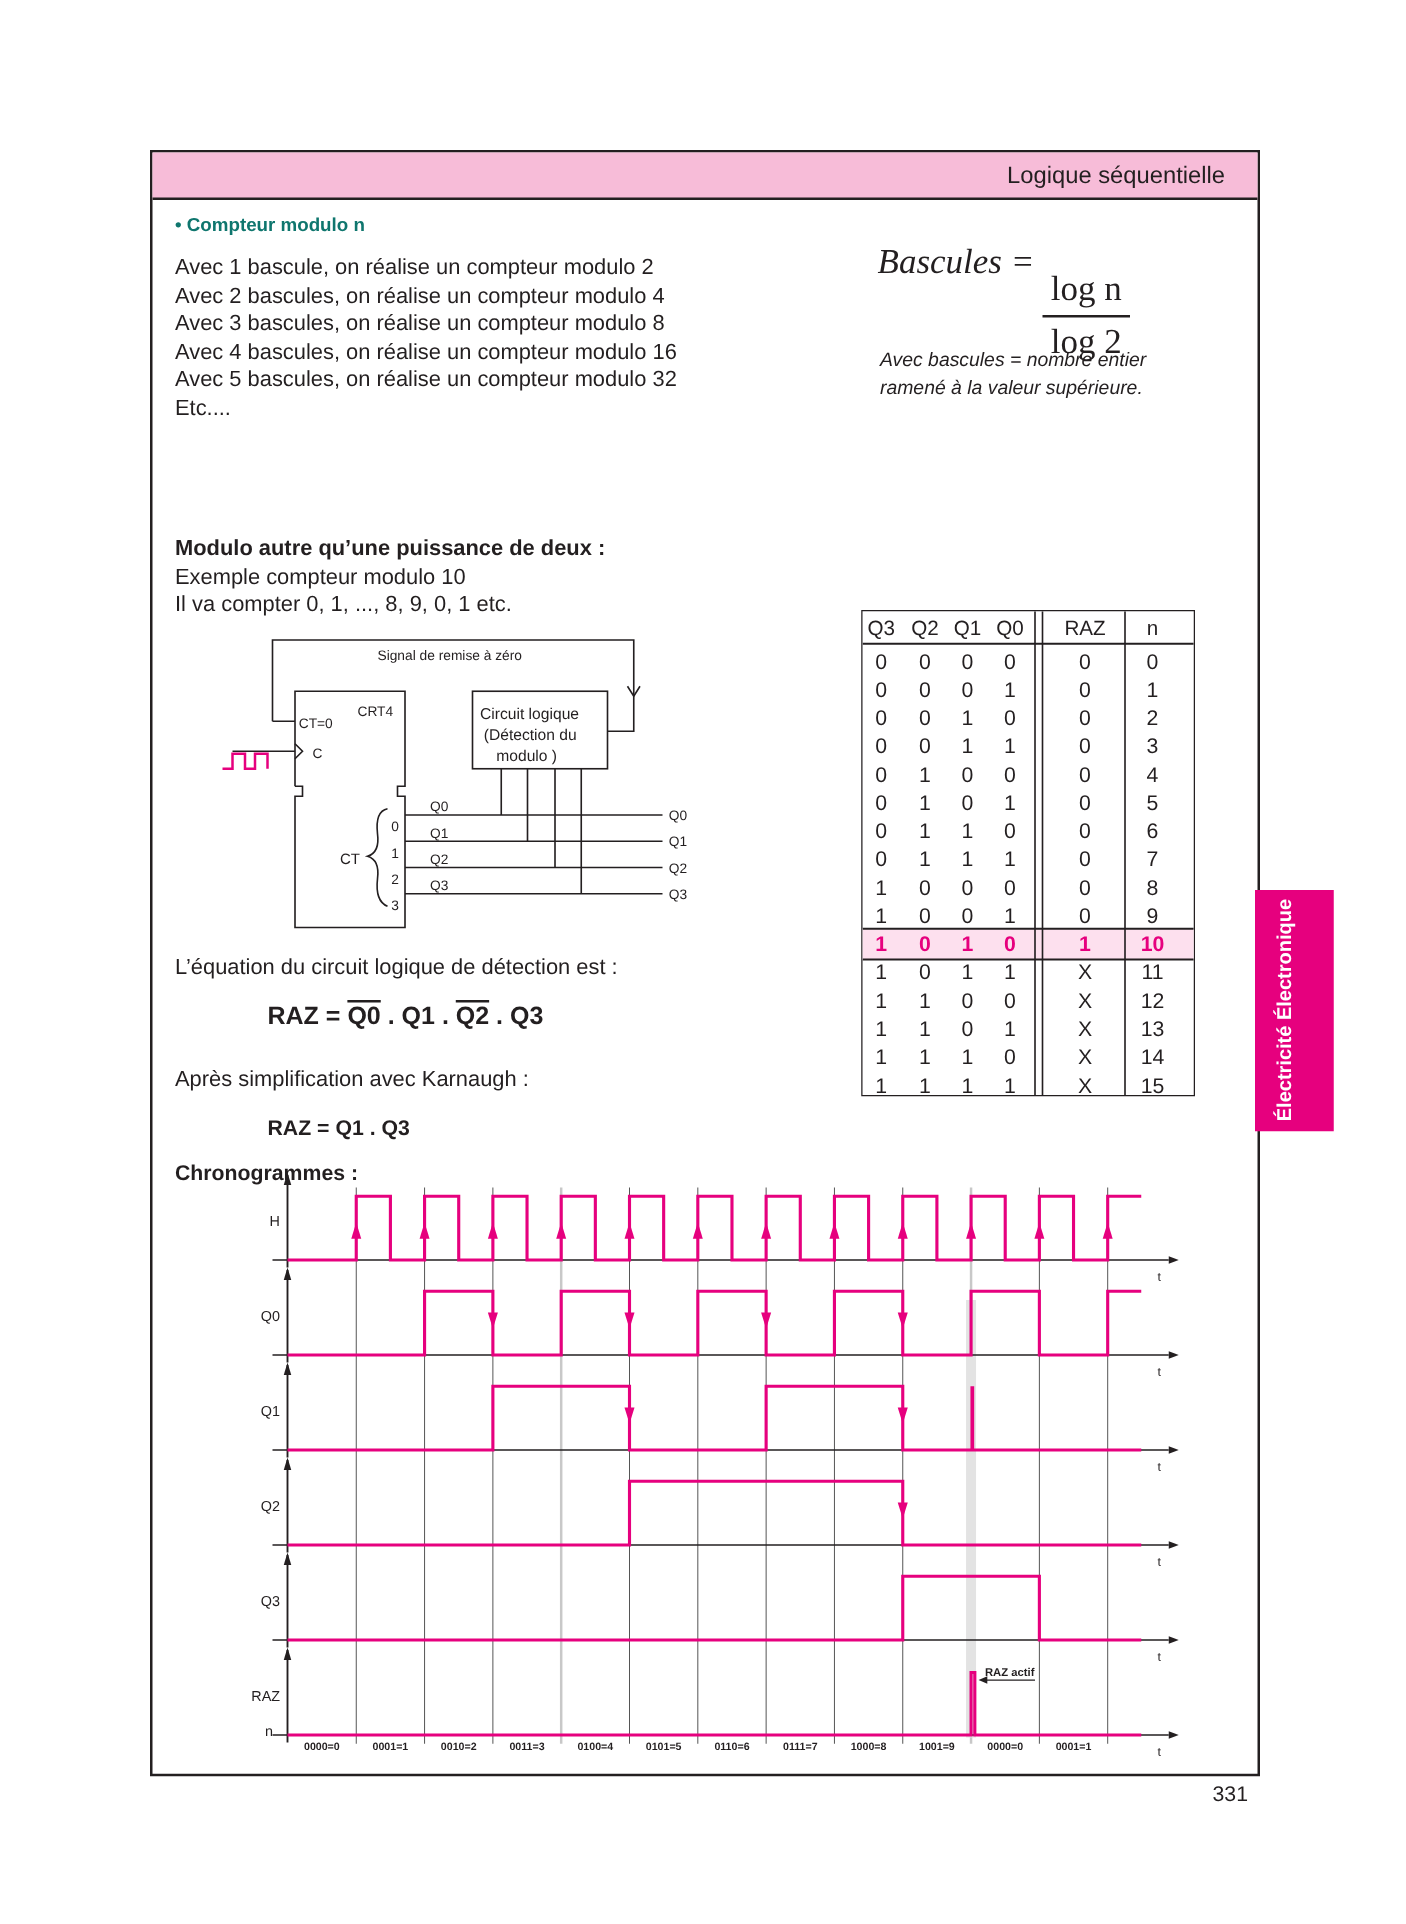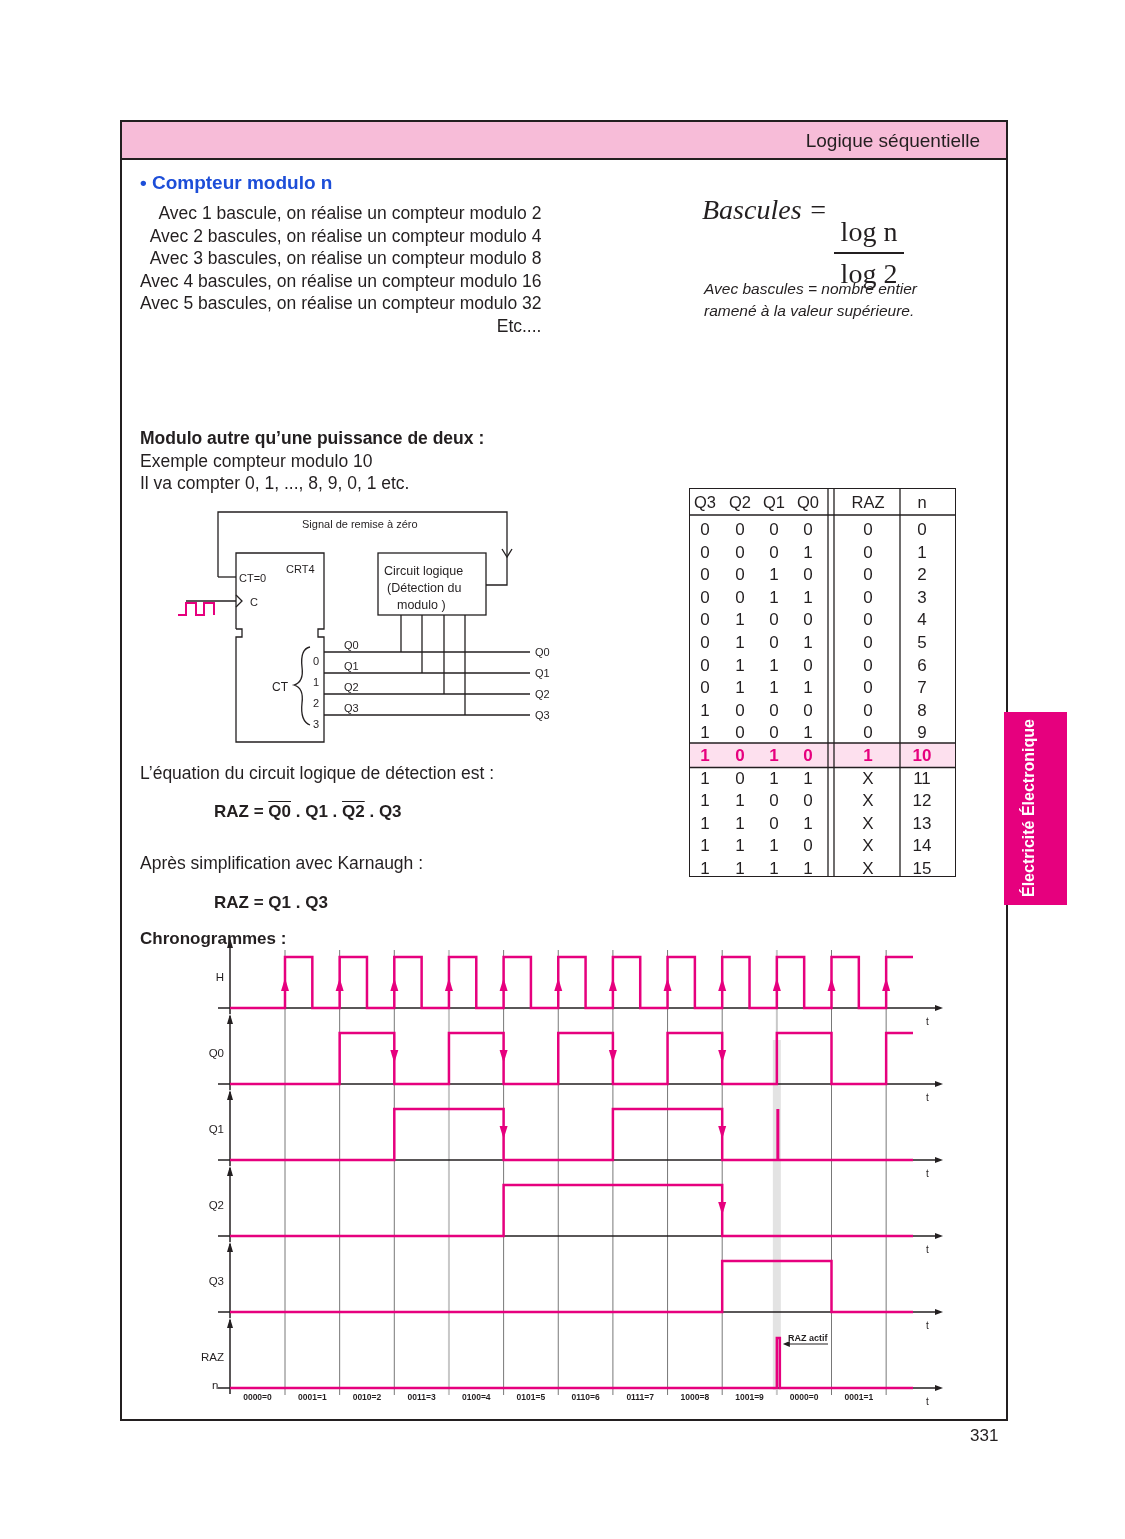--- a/index.html
+++ b/index.html
@@ -1,21 +1,21 @@
 <!DOCTYPE html>
 <html><head>
 <meta charset="utf-8">
 <style>
   html,body{margin:0;padding:0;background:#fff;}
   body{width:1125px;height:1539px;position:relative;font-family:"Liberation Sans",sans-serif;color:#231f20;overflow:hidden;}
   .frame{position:absolute;left:120px;top:120px;width:884px;height:1297px;border:2px solid #231f20;}
   .header{position:absolute;left:0;top:0;right:0;height:36px;background:#f7bcd8;border-bottom:2px solid #231f20;}
   .header-title{position:absolute;right:26px;top:8px;font-weight:normal;font-size:19px;margin-left:12px;}
   .abs{position:absolute;}
-  .sec-title{left:18px;top:50px;font-size:19px;font-weight:bold;color:#1d4ed8;}
+  .sec-title{left:18px;top:50px;font-size:15px;font-weight:bold;color:#0f766e;}
   .body-text{font-size:17.5px;line-height:22.5px;}
   .formula{left:580px;top:72px;font-family:"Liberation Serif",serif;font-style:italic;font-size:28px;}
   .frac{position:absolute;left:132px;top:-2px;width:70px;text-align:center;font-style:normal;margin-top:24px;}
   .frac .num{display:block;height:34px;}
   .frac .bar{display:block;height:2px;background:#231f20;margin:2px 0 4px 0;}
   .note{left:582px;top:156px;font-style:italic;font-size:15.5px;line-height:22px;}
   .bold{font-weight:bold;}
   .tt-wrap{position:absolute;left:567px;top:366px;width:265px;height:387px;border:1.5px solid #231f20;}
   .side-tab{position:absolute;left:1004px;top:712px;width:63px;height:193px;background:#e6007e;}
   .side-tab span{position:absolute;left:0;top:0;width:193px;height:63px;transform-origin:0 0;transform:translate(10px,185px) rotate(-90deg);color:#fff;font-weight:bold;font-size:16px;line-height:30px;white-space:nowrap;}
@@ -26,21 +26,21 @@
 </head>
 <body>
 
 <div class="frame">
   <div class="header">
     <div class="header-title">Logique séquentielle</div>
   </div>
 
   <div class="abs sec-title">• Compteur modulo n</div>
 
-  <div class="abs body-text" style="left:18px;top:80px;text-align:right;">
+  <div class="abs body-text" style="left:18px;top:80px;">
     <div>Avec 1 bascule,   on réalise un compteur modulo 2</div>
     <div>Avec 2 bascules, on réalise un compteur modulo 4</div>
     <div>Avec 3 bascules, on réalise un compteur modulo 8</div>
     <div>Avec 4 bascules, on réalise un compteur modulo 16</div>
     <div>Avec 5 bascules, on réalise un compteur modulo 32</div>
     <div>Etc....</div>
   </div>
 
   <div class="abs formula">
     <span>Bascules =</span>
@@ -215,21 +215,21 @@
         <text x="15" y="385" text-anchor="middle" font-size="17" fill="#231f20" font-weight="normal">1</text>
         <text x="50" y="385" text-anchor="middle" font-size="17" fill="#231f20" font-weight="normal">1</text>
         <text x="84" y="385" text-anchor="middle" font-size="17" fill="#231f20" font-weight="normal">1</text>
         <text x="118" y="385" text-anchor="middle" font-size="17" fill="#231f20" font-weight="normal">1</text>
         <text x="178" y="385" text-anchor="middle" font-size="17" fill="#231f20" font-weight="normal">X</text>
         <text x="232" y="385" text-anchor="middle" font-size="17" fill="#231f20" font-weight="normal">15</text>
       </svg>
   </div>
 
   <div class="abs body-text" style="left:18px;top:640px;">L’équation du circuit logique de détection est :</div>
-  <div class="abs bold" style="left:92px;top:680px;font-size:17px;">
+  <div class="abs bold" style="left:92px;top:680px;font-size:20px;">
     <span>RAZ = </span><span class="overline">Q0</span><span> . Q1 . </span><span class="overline">Q2</span><span> . Q3</span>
   </div>
   <div class="abs body-text" style="left:18px;top:730px;">Après simplification avec Karnaugh :</div>
   <div class="abs bold" style="left:92px;top:771px;font-size:17px;">RAZ = Q1 . Q3</div>
   <div class="abs bold" style="left:18px;top:807px;font-size:17px;">Chronogrammes :</div>
 </div>
 
 <svg id="chrono" class="abs" style="left:0;top:0;position:absolute;" width="1125" height="1539">
     <line x1="285" y1="950" x2="285" y2="1395" stroke="#555" stroke-width="0.8"></line>
     <line x1="339.65" y1="950" x2="339.65" y2="1395" stroke="#555" stroke-width="0.8"></line>

